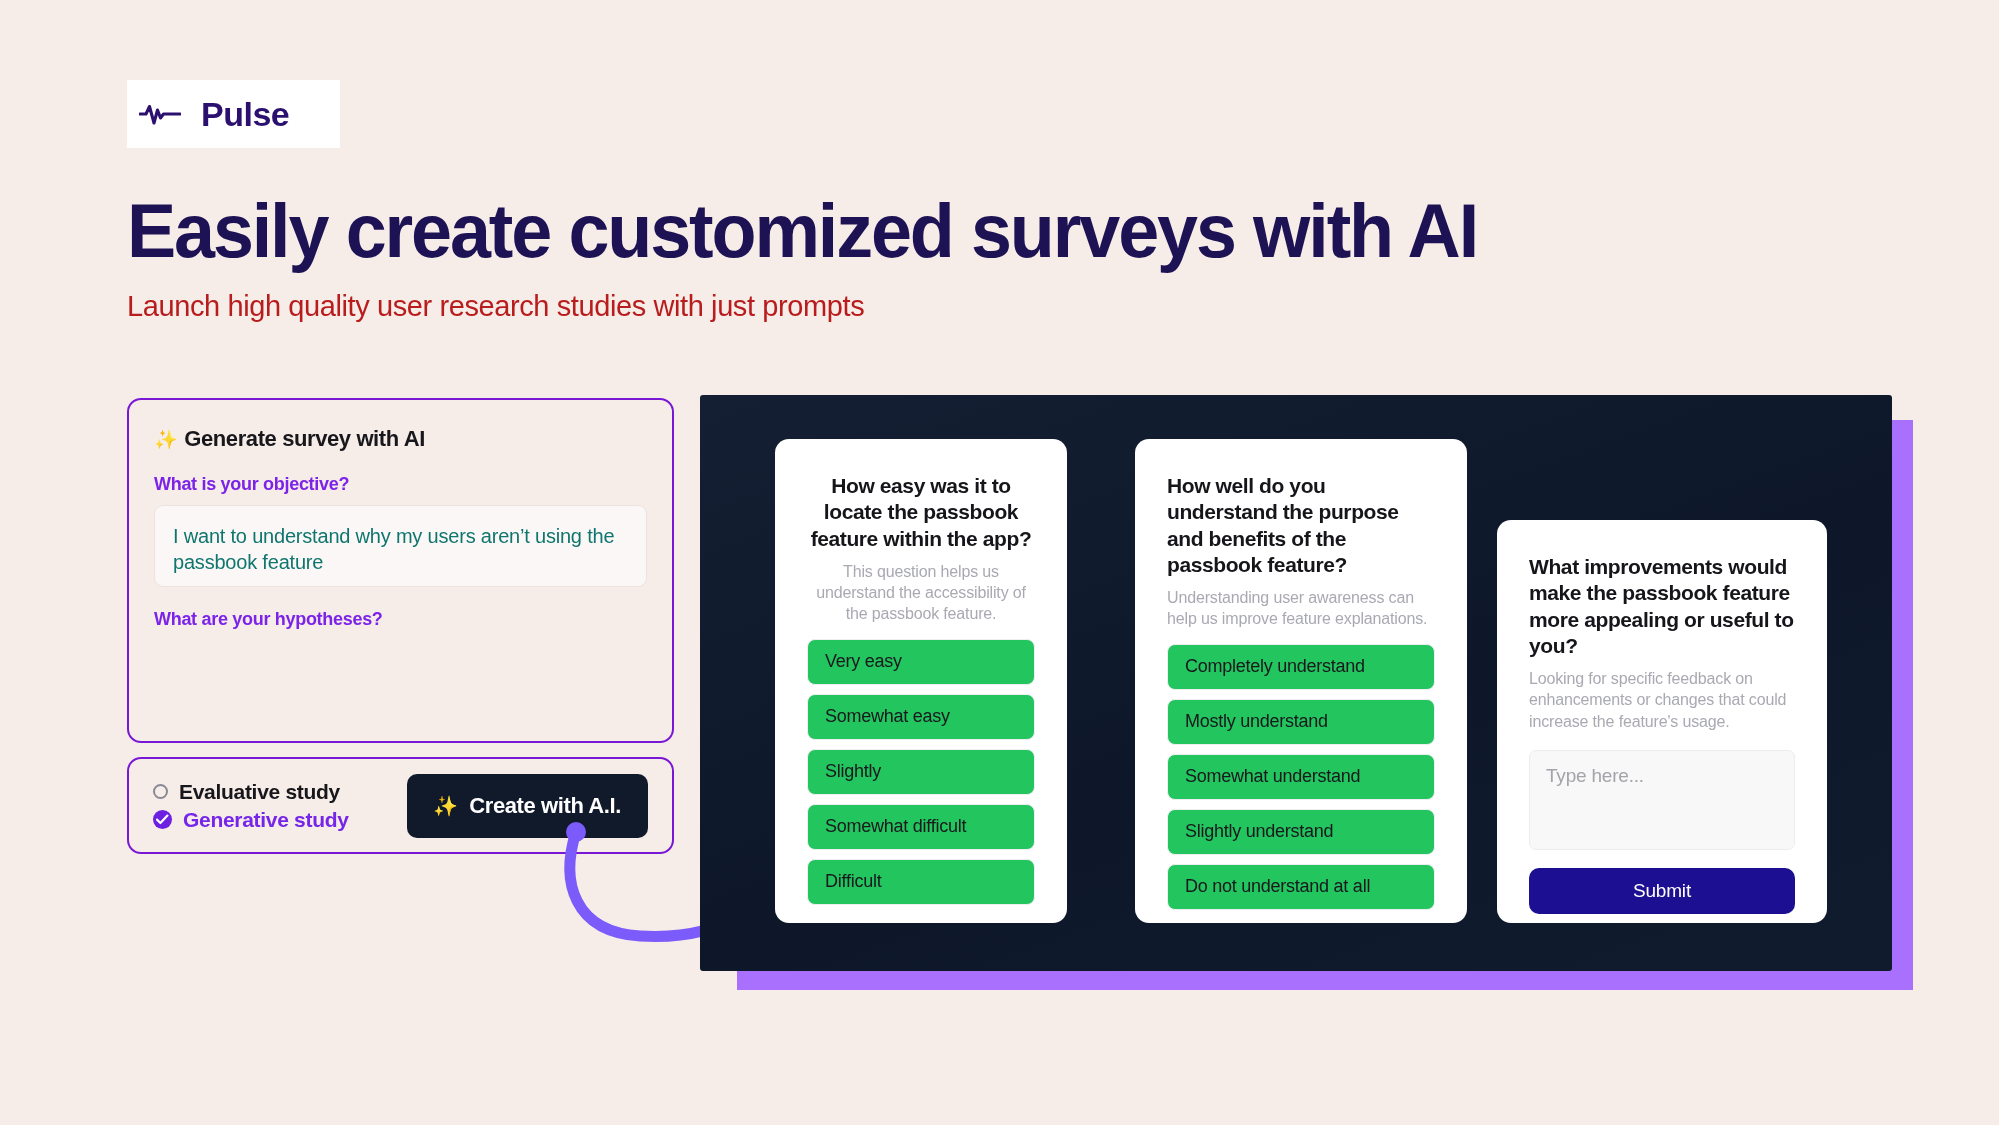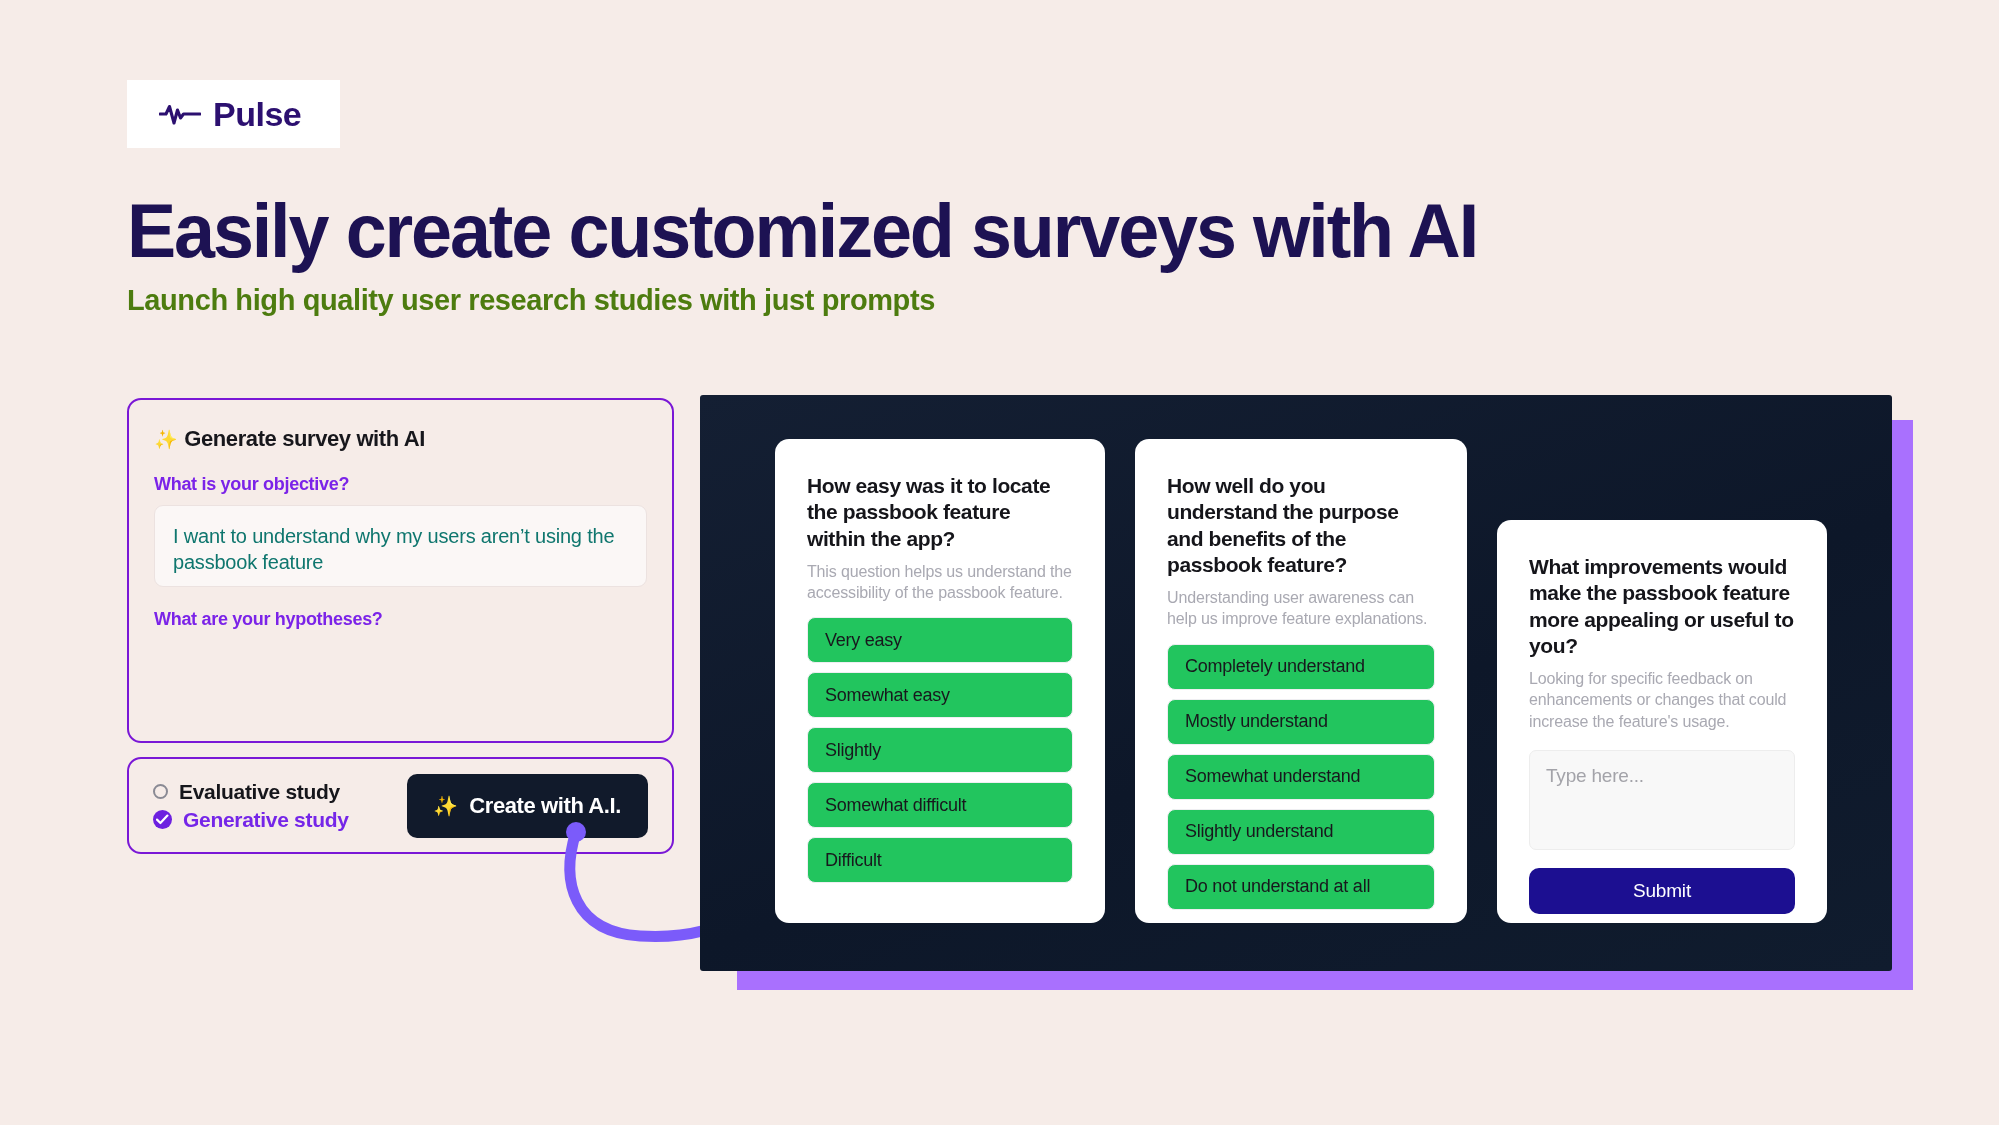--- a/index.html
+++ b/index.html
@@ -18,22 +18,22 @@
   
   .logo-box {
     position: absolute;
     left: 127px;
     top: 80px;
     width: 213px;
     height: 68px;
     background: #ffffff;
     display: flex;
     align-items: center;
-    gap: 12px;
-    padding-left: 32px;
+    gap: 20px;
+    padding-left: 12px;
     box-sizing: border-box;
   }
   .logo-icon { width: 42px; height: 30px; display:block; flex:0 0 auto; }
   .logo-text {
     font-size: 34px;
     font-weight: bold;
     color: #2c1070;
     letter-spacing: -0.5px;
     line-height: 1;
   }
@@ -48,24 +48,24 @@
     color: #1d1253;
     letter-spacing: -2.2px;
     line-height: 1;
     white-space: nowrap;
     transform: scaleX(0.97);
     transform-origin: left top;
   }
   .subhead {
     position: absolute;
     left: 127px;
-    top: 284px;
+    top: 290px;
     font-size: 29px;
-    font-weight: 700;
-    color: #4d7c0f;
+    font-weight: 400;
+    color: #b91c1c;
     letter-spacing: -0.4px;
     white-space: nowrap;
   }
 
   
   .gen-panel {
     position: absolute;
     left: 127px;
     top: 398px;
     width: 547px;
@@ -184,21 +184,21 @@
     overflow: hidden;
   }
 
   .q-card {
     position: absolute;
     background: #ffffff;
     border-radius: 14px;
     box-sizing: border-box;
     padding: 34px 32px 0 32px;
   }
-  #card-1 { left: 75px; top: 44px; width: 330px; height: 484px; }
+  #card-1 { left: 75px; top: 44px; width: 292px; height: 484px; text-align: center; }
   #card-2 { left: 435px; top: 44px; width: 332px; height: 484px; }
   #card-3 { left: 797px; top: 125px; width: 330px; height: 403px; }
 
   .q-title {
     font-size: 21px;
     font-weight: bold;
     color: #15151a;
     line-height: 1.25;
     letter-spacing: -0.4px;
   }

